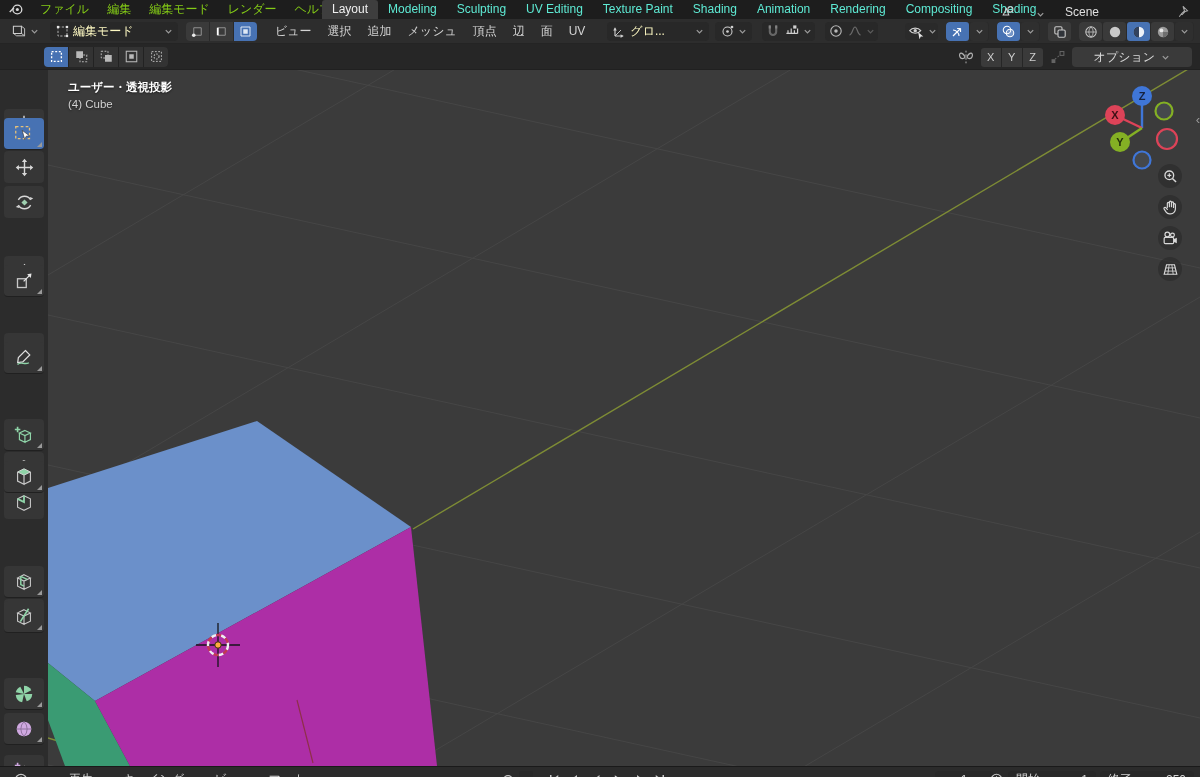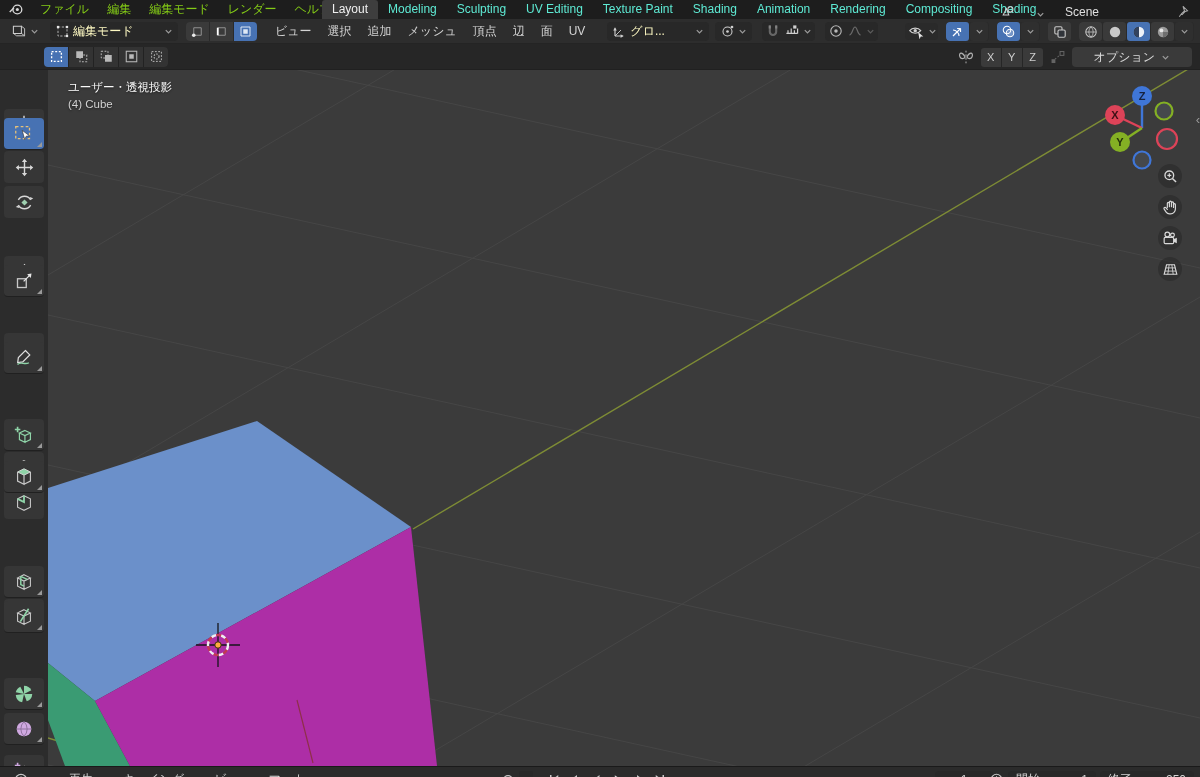--- a/index.html
+++ b/index.html
@@ -63,21 +63,21 @@
   .tbtn{position:relative;width:40px;height:32px;border-radius:4px;background:#363636;
     display:flex;align-items:center;justify-content:center;margin-bottom:3px;flex:none}
   .tbtn.active{background:var(--accent,#4772b3)}
   .tbtn.gap{margin-top:7px}
   .tbtn.sub::after{content:"";position:absolute;right:2px;bottom:2px;border-style:solid;
     border-width:0 0 5px 5px;border-color:transparent transparent #9a9a9a transparent}
 
   
   .viewport{position:absolute;left:48px;top:70px;width:1152px;height:696px;overflow:hidden;z-index:10}
   .vtext{position:absolute;left:20px;top:9px;line-height:17px}
-  .vtext .l1{color:#ffffff;font-size:11.5px;font-weight:normal;text-shadow:0 1px 2px rgba(0,0,0,.5)}
+  .vtext .l1{color:#ffffff;font-size:11.5px;font-weight:bold;text-shadow:0 1px 2px rgba(0,0,0,.5)}
   .vtext .l2{color:#d2d2d2;font-size:11.5px;text-shadow:0 1px 2px rgba(0,0,0,.5)}
   .gizmo{position:absolute;right:14px;top:8px;width:92px;height:92px}
   .vctrl{position:absolute;right:18px;top:94px;display:flex;flex-direction:column;gap:7px;align-items:center}
   .vcbtn{width:24px;height:24px;border-radius:50%;background:rgba(40,40,40,.55);
     display:flex;align-items:center;justify-content:center}
   .collapse{position:absolute;right:0;top:44px;color:#9a9a9a;font-size:13px;line-height:12px}
 
   
   .timeline{position:absolute;left:0;top:766px;width:1200px;height:26px;background:#2b2b2b;
     border-top:1px solid #1a1a1a;display:flex;align-items:center;z-index:31;box-sizing:border-box}

